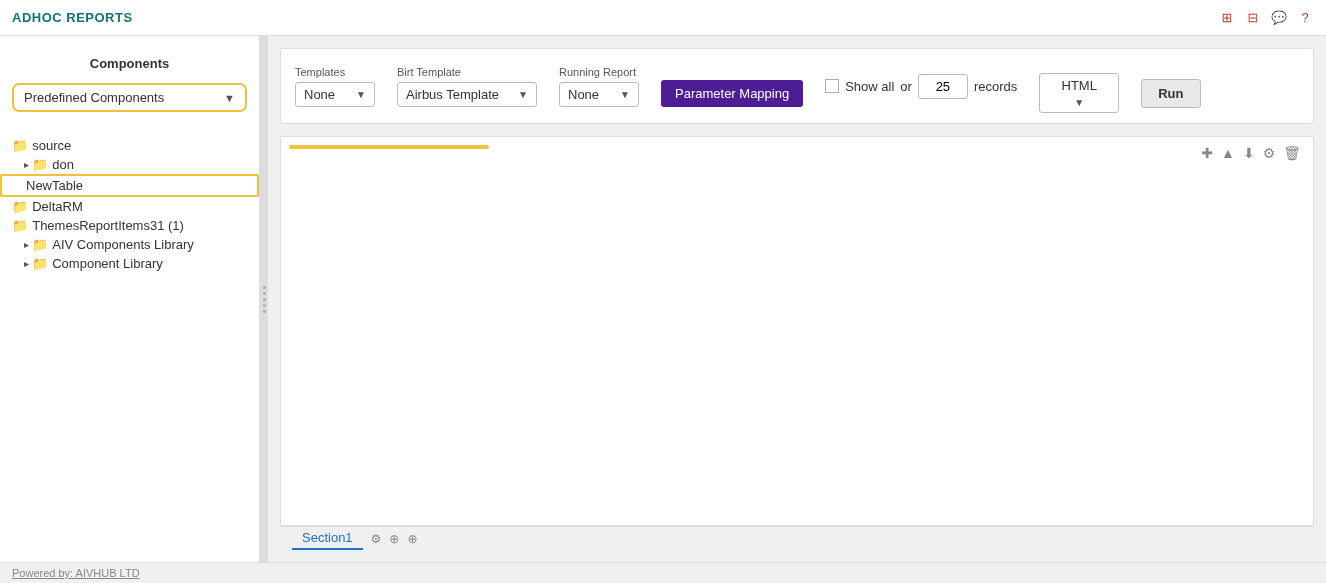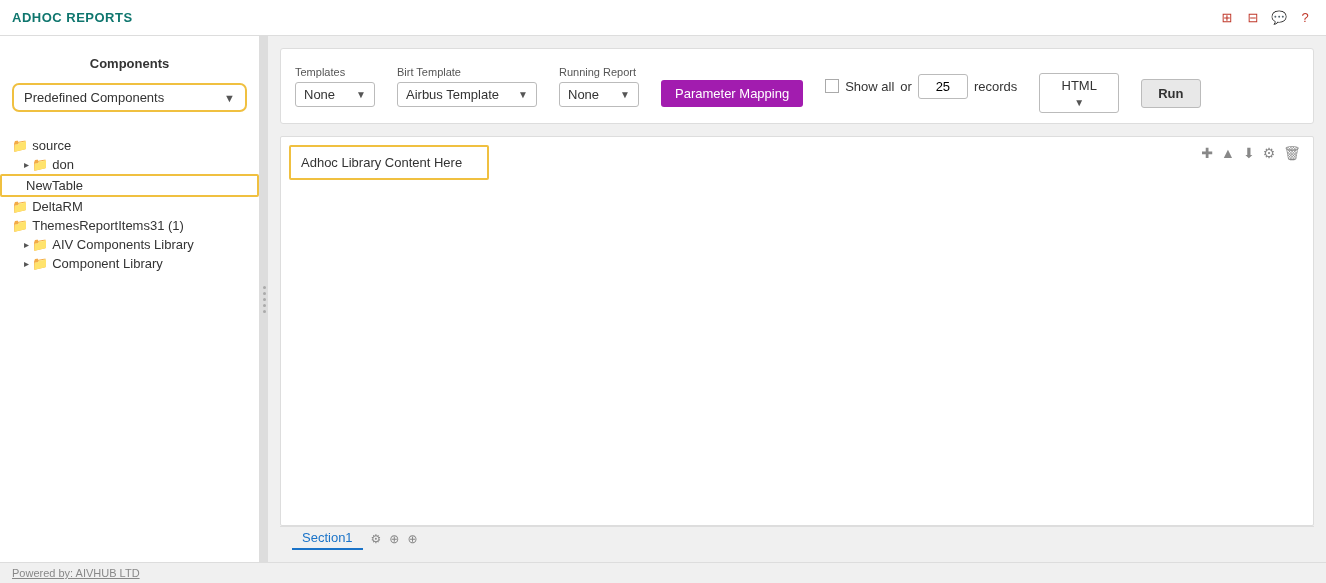--- a/index.html
+++ b/index.html
@@ -180,21 +180,21 @@
       cursor: pointer;
       display: flex;
       align-items: center;
       gap: 4px;
       min-width: 80px;
     }
     .toolbar-select-text { flex: 1; }
     .toolbar-select-arrow { font-size: 10px; color: #555; }
     .select-wide { min-width: 140px; }
     .btn-parameter {
-      background: #a21caf;
+      background: #4c1d95;
       color: #fff;
       border: none;
       border-radius: 3px;
       padding: 6px 14px;
       font-size: 13px;
       cursor: pointer;
       white-space: nowrap;
       margin-top: 14px;
     }
     .toolbar-checkbox-group {
@@ -436,21 +436,20 @@
       </div>
 
       <button class="btn-run">Run</button>
     </div>
 
     <div class="report-container">
       <div class="report-panel">
 
         
         <div class="library-block">
-          <div class="library-block-content">Adhoc Library Content Here</div>
         </div>
 
         
         <div class="report-toolbar">
           <span class="report-toolbar-icon" title="Add">✚</span>
           <span class="report-toolbar-icon" title="Move Up">▲</span>
           <span class="report-toolbar-icon" title="Download">⬇</span>
           <span class="report-toolbar-icon" title="Settings">⚙</span>
           <span class="report-toolbar-icon" title="Delete">🗑</span>
         </div>

